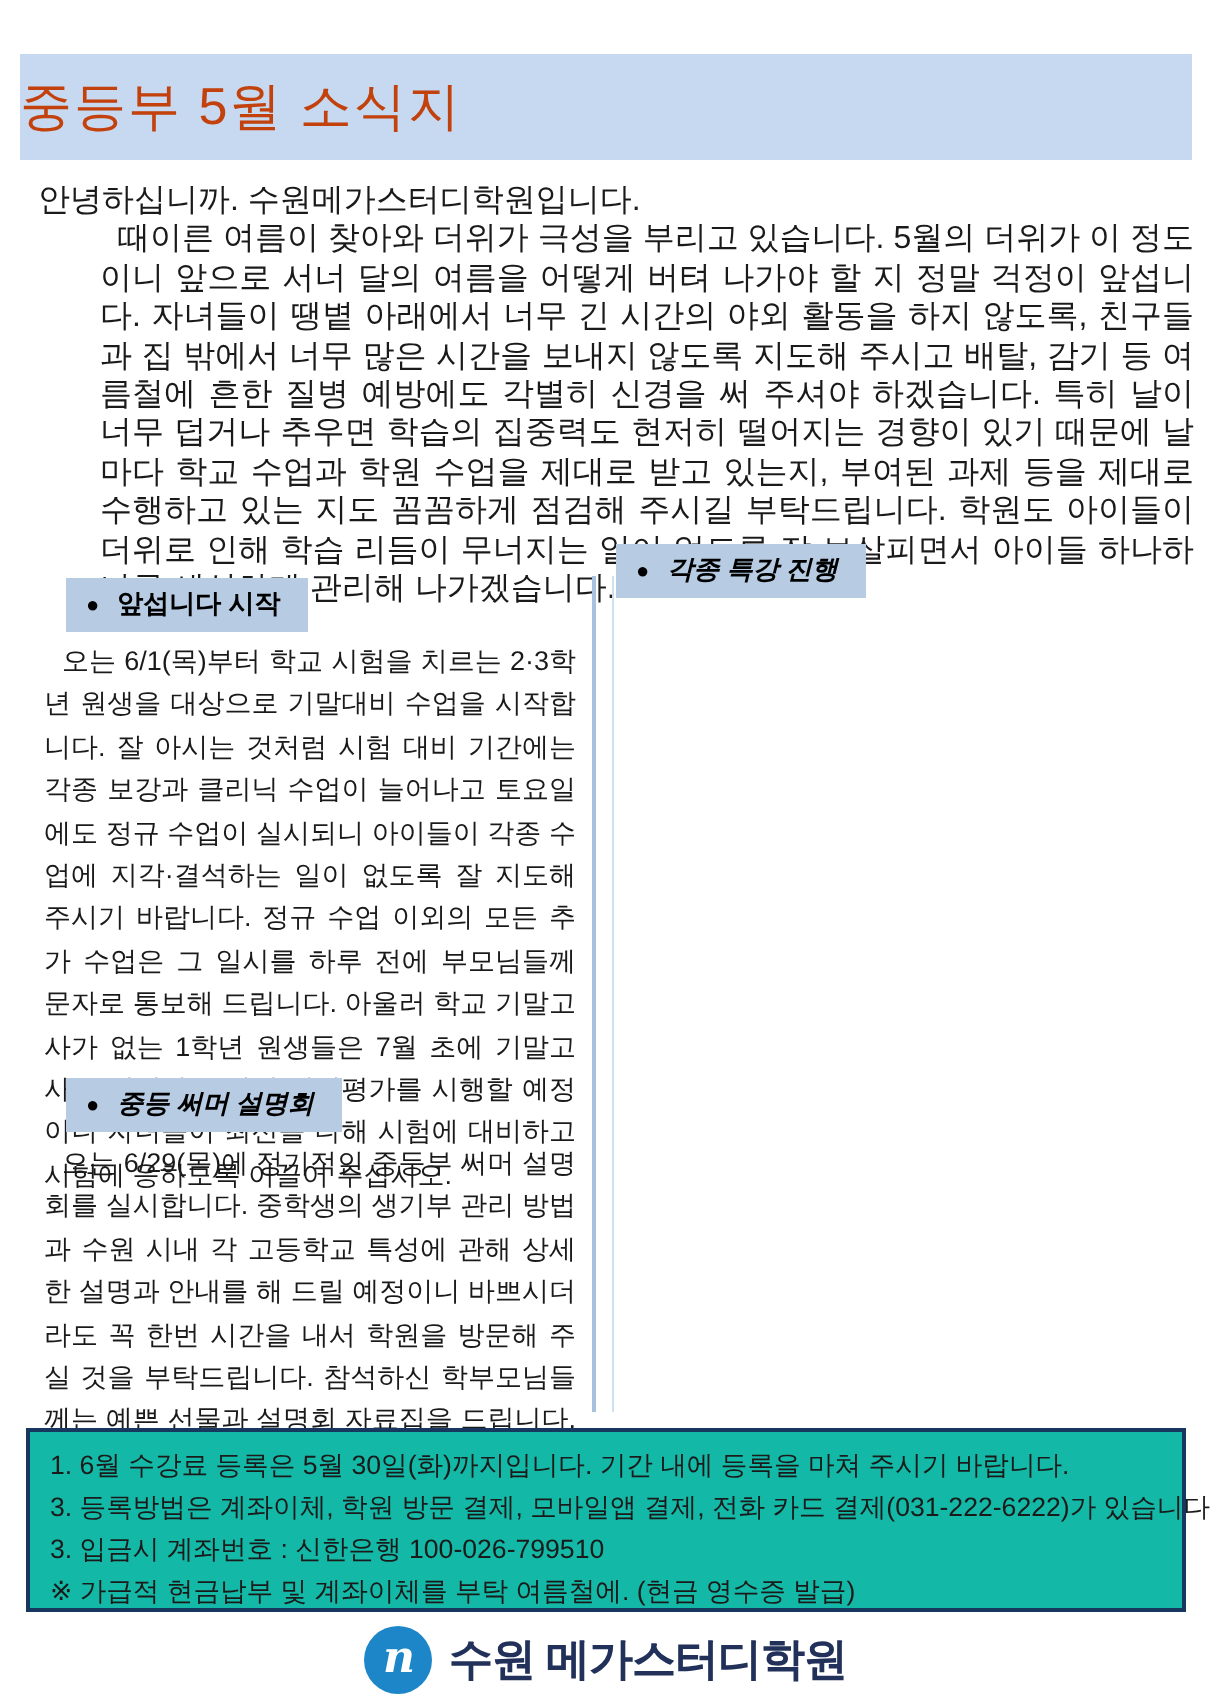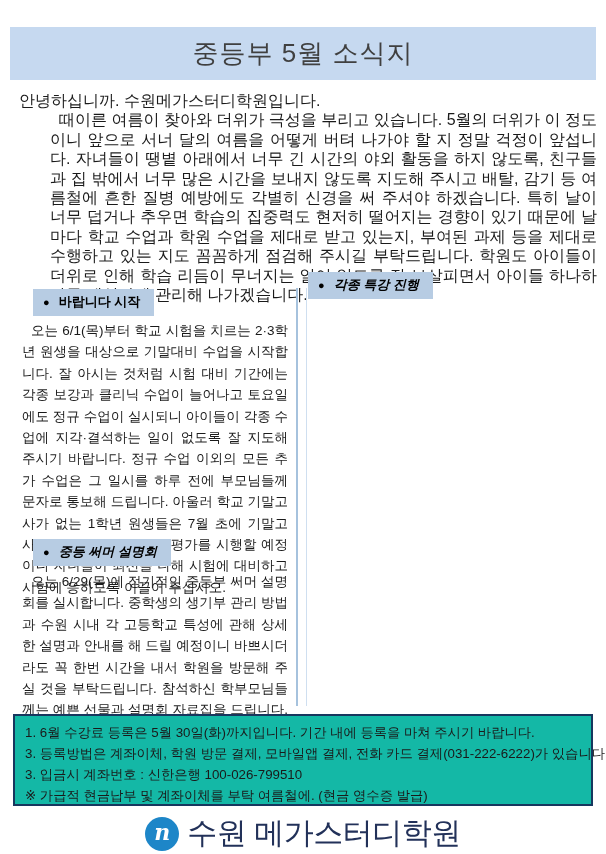--- a/index.html
+++ b/index.html
@@ -12,22 +12,22 @@
     --logo-text:#223159;
   }
   *{margin:0;padding:0;box-sizing:border-box;}
   html,body{background:#ffffff;}
   body{font-family:"Liberation Sans","DejaVu Sans",sans-serif;color:#1a1a1a;}
   .page{position:relative;width:606px;height:854px;background:#fff;overflow:hidden;}
 
   .title-band{
     position:absolute;left:10px;top:27px;width:586px;height:53px;
     background:var(--banner-bg);
-    display:flex;align-items:center;justify-content:center;
-    font-size:26px;letter-spacing:1px;color:#404040;
+    display:flex;align-items:center;
+    font-size:26px;letter-spacing:1px;color:#c2410c;
   }
 
   .intro{
     position:absolute;left:10px;top:91px;width:587px;
     font-size:16px;line-height:19.4px;
     text-align:justify;word-break:break-all;
   }
   .intro .greeting{text-indent:9px;text-align:left;}
   .intro .para{text-indent:9px;margin-left:40px;}
 
@@ -69,42 +69,42 @@
   }
   .logo-circle{
     width:34px;height:34px;border-radius:50%;
     background:var(--logo-blue);
     display:flex;align-items:center;justify-content:center;
     color:#fff;font-family:"DejaVu Serif","Liberation Serif",serif;
     font-style:italic;font-weight:700;font-size:22px;line-height:1;
     padding-bottom:3px;
   }
   .logo-name{
-    font-size:30px;font-weight:400;color:var(--logo-text);letter-spacing:-0.5px;
+    font-size:22px;font-weight:700;color:var(--logo-text);letter-spacing:-0.5px;
   }
 </style>
 </head>
 <body>
 
 <div class="page">
 
   <div class="title-band">
     <span>중등부 5월 소식지</span>
   </div>
 
   <div class="intro">
     <div class="greeting">안녕하십니까. 수원메가스터디학원입니다.</div>
     <div class="para">때이른 여름이 찾아와 더위가 극성을 부리고 있습니다.  5월의 더위가 이 정도이니 앞으로 서너 달의 여름을 어떻게 버텨 나가야 할 지 정말 걱정이 앞섭니다.  자녀들이 땡볕 아래에서 너무 긴 시간의 야외 활동을 하지 않도록, 친구들과 집 밖에서 너무 많은 시간을 보내지 않도록 지도해 주시고 배탈, 감기 등 여름철에 흔한 질병 예방에도 각별히 신경을 써 주셔야 하겠습니다.  특히 날이 너무 덥거나 추우면 학습의 집중력도 현저히 떨어지는 경향이 있기 때문에 날마다 학교 수업과 학원 수업을 제대로 받고 있는지, 부여된 과제 등을 제대로 수행하고 있는 지도 꼼꼼하게 점검해 주시길 부탁드립니다.  학원도 아이들이 더위로 인해 학습 리듬이 무너지는 일이 없도록 잘 보살피면서 아이들 하나하나를 세심하게 관리해 나가겠습니다.</div>
   </div>
 
   <div class="v-divider"></div>
   <div class="v-divider2"></div>
 
   <div class="sec-header h-final">
-    <span class="bullet">●</span><span>바랍니다 시작</span>
+    <span class="bullet">●</span><span>앞섭니다 시작</span>
   </div>
   <div class="col-text t-final">오는 6/1(목)부터 학교 시험을 치르는 2·3학년 원생을 대상으로 기말대비 수업을 시작합니다.  잘 아시는 것처럼 시험 대비 기간에는 각종 보강과 클리닉 수업이 늘어나고 토요일에도 정규 수업이 실시되니 아이들이 각종 수업에 지각·결석하는 일이 없도록 잘 지도해 주시기 바랍니다.  정규 수업 이외의 모든 추가 수업은 그 일시를 하루 전에 부모님들께 문자로 통보해 드립니다.  아울러 학교 기말고사가 없는 1학년 원생들은 7월 초에 기말고사를 대체하는 학원 기말평가를 시행할 예정이니 자녀들이 최선을 다해 시험에 대비하고 시험에 응하도록 이끌어 주십시오.</div>
 
   <div class="sec-header h-lect">
     <span class="bullet">●</span><span>각종 특강 진행</span>
   </div>
 
   <div class="sec-header h-summer">
     <span class="bullet">●</span><span>중등 써머 설명회</span>
   </div>

